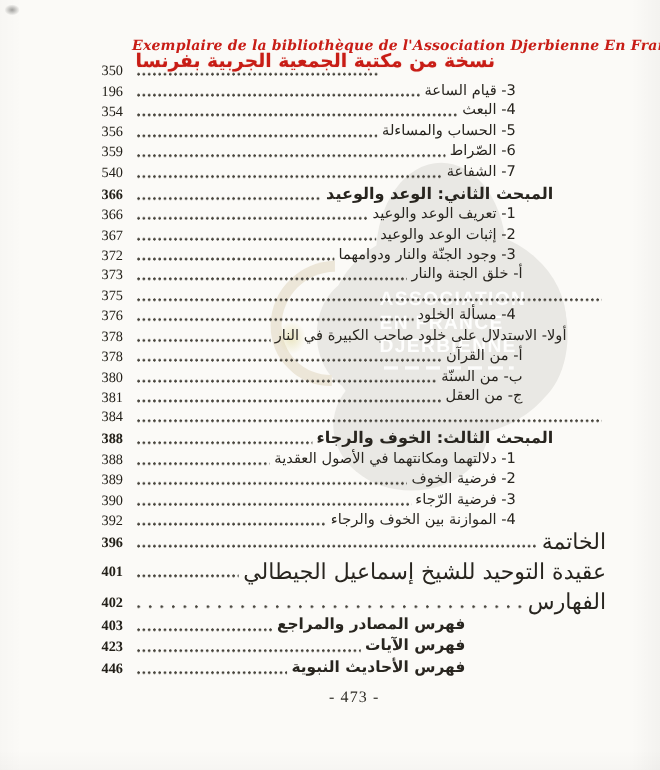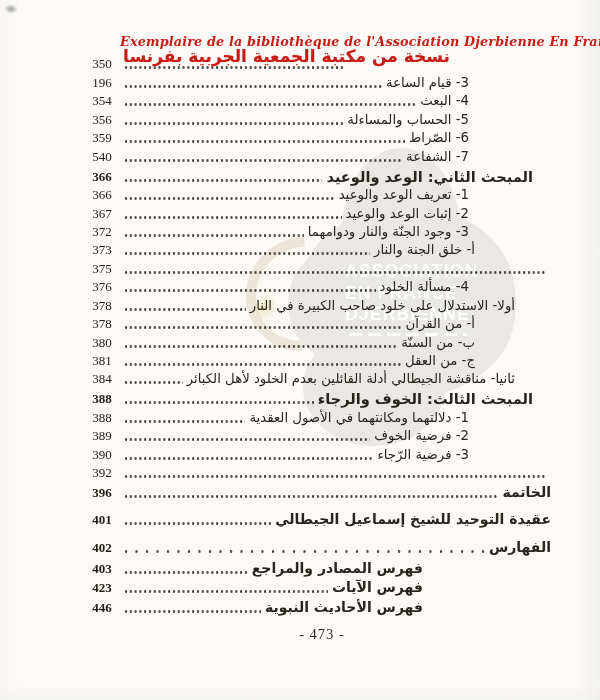--- a/index.html
+++ b/index.html
@@ -51,22 +51,22 @@
   .row .dots{flex:1 1 auto;height:3px;margin:0 4px 3px 4px;
     background-image:radial-gradient(circle at 2px 1.5px, #46433b 1.05px, rgba(0,0,0,0) 1.45px);
     background-size:4.8px 3px;background-repeat:repeat-x;background-position:left bottom;}
   .row .pnum{width:36px;flex:0 0 36px;direction:ltr;text-align:center;
     font-family:"Liberation Serif",serif;font-size:13px;color:#232019;line-height:16px;}
 
   .lv-stamped .label{width:202px;}
   .lv-item    .label{margin-right:82px;}
   .lv-sub     .label{margin-right:76px;}
   .lv-ord     .label{margin-right:36px;}
-  .lv-mabhath .label{margin-right:18px;font-weight:bold;font-size:14.6px;}
-  .lv-main    .label{margin-right:0;font-weight:bold;font-size:14px;}
+  .lv-mabhath .label{margin-right:48px;font-weight:bold;font-size:14.6px;}
+  .lv-main    .label{margin-right:0;font-weight:normal;font-size:20px;}
   .lv-fahras  .label{margin-right:128px;font-weight:bold;font-size:14px;}
   .lv-mabhath, .lv-main{height:20px;}
   .lv-fahras{height:19px;}
   .lv-mabhath .pnum, .lv-main .pnum, .lv-fahras .pnum{font-weight:bold;}
   .row:nth-child(25){margin-top:7px;}
   .row:nth-child(26){margin-top:8px;}
   .row:nth-child(26) .dots{background-size:10.5px 3px;}
   .row:nth-child(27){margin-top:2px;}
   .row:nth-child(29){margin-top:1px;}
 
@@ -178,21 +178,20 @@
         <span class="label">ب- من السنّة</span>
         <span class="dots"></span>
         <span class="pnum">380</span>
       </div>
       <div class="row lv-sub">
         <span class="label">ج- من العقل</span>
         <span class="dots"></span>
         <span class="pnum">381</span>
       </div>
       <div class="row lv-ord">
-        <span class="label">ثانيا- مناقشة الجيطالي أدلة القائلين بعدم الخلود لأهل الكبائر</span>
         <span class="dots"></span>
         <span class="pnum">384</span>
       </div>
       <div class="row lv-mabhath">
         <span class="label">المبحث الثالث: الخوف والرجاء</span>
         <span class="dots"></span>
         <span class="pnum">388</span>
       </div>
       <div class="row lv-item">
         <span class="label">1- دلالتهما ومكانتهما في الأصول العقدية</span>
@@ -203,20 +202,21 @@
         <span class="label">2- فرضية الخوف</span>
         <span class="dots"></span>
         <span class="pnum">389</span>
       </div>
       <div class="row lv-item">
         <span class="label">3- فرضية الرّجاء</span>
         <span class="dots"></span>
         <span class="pnum">390</span>
       </div>
       <div class="row lv-item">
+        <span class="label">4- الموازنة بين الخوف والرجاء</span>
         <span class="dots"></span>
         <span class="pnum">392</span>
       </div>
       <div class="row lv-main">
         <span class="label">الخاتمة</span>
         <span class="dots"></span>
         <span class="pnum">396</span>
       </div>
       <div class="row lv-main">
         <span class="label">عقيدة التوحيد للشيخ إسماعيل الجيطالي</span>

